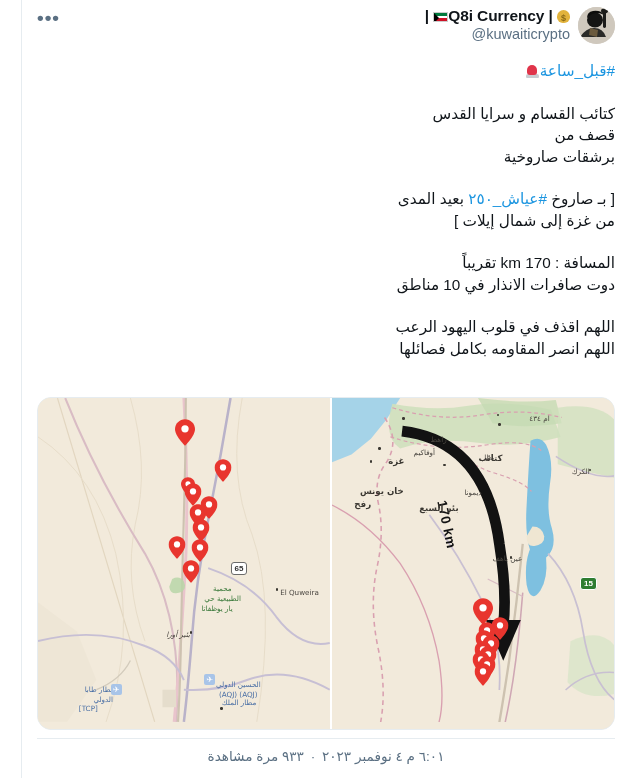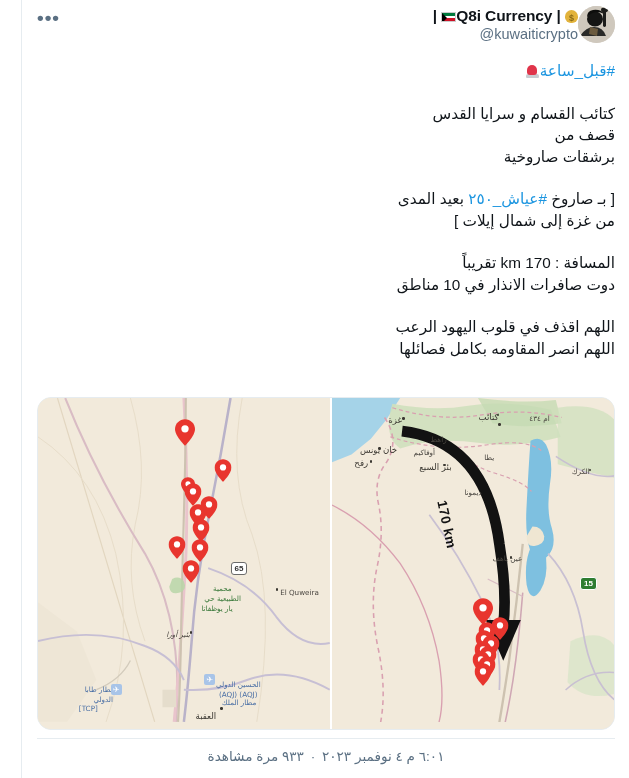--- a/index.html
+++ b/index.html
@@ -20,21 +20,21 @@
     position:absolute; left:23px; top:0; right:0; bottom:0;
     padding: 6px 14px 0 14px;
     direction: rtl;
   }
   
   .hdr { display:flex; align-items:flex-start; justify-content:space-between; height:52px; }
   .more-btn {
     order:2; color:#5b7083; font-size:19px; line-height:12px; letter-spacing:1px;
     padding:6px 4px 0 0; cursor:pointer; font-weight:700;
   }
-  .ident { order:1; display:flex; align-items:flex-start; gap:0; direction:ltr; margin-right:0; }
+  .ident { order:1; display:flex; align-items:center; gap:8px; direction:ltr; margin-right:0; }
   .ident-text { text-align:right; direction:rtl; }
   .dname {
     font-size:15.5px; font-weight:700; color:#0f1419; line-height:19px;
     white-space:nowrap; letter-spacing:-0.1px;
   }
   .handle { font-size:14.5px; color:#5b7083; line-height:19px; direction:ltr; text-align:right; }
   .avatar {
     width:37px; height:37px; border-radius:50%; overflow:hidden; flex:0 0 37px;
     background:#d8d3cb; position:relative;
   }
@@ -94,21 +94,21 @@
   .shield {
     position:absolute; background:#fff; border:1.4px solid #6b6b6b; border-radius:3px;
     font-size:8px; font-weight:700; color:#333; padding:1px 3px; line-height:9px;
     font-family:"Liberation Sans",sans-serif;
   }
   .shield.green { background:#2e7d32; border-color:#fff; color:#fff; }
   .mlabel {
     position:absolute; font-size:7.2px; color:#4a4640; white-space:nowrap;
     font-family:"DejaVu Sans","Liberation Sans",sans-serif; line-height:8.4px;
   }
-  .mlabel.big { font-size:8.6px; color:#3b3832; font-weight:400; }
+  .mlabel.big { font-size:8.6px; color:#3b3832; font-weight:700;margin-top:41px; }
   .mlabel.green { color:#3c7a3c; }
   .mlabel.blue { color:#4a6fa5; }
   .mdot { position:absolute; width:2.6px; height:2.6px; background:#3b3832; border-radius:50%; }
   .airport {
     position:absolute; width:11px; height:11px; background:#a8c4e8; border-radius:2px;
     color:#fff; font-size:8px; line-height:11px; text-align:center;
   }
   .kmlabel {
     position:absolute; font-size:13.5px; font-weight:700; color:#111;
     font-family:"Liberation Sans",sans-serif; letter-spacing:0.5px;

